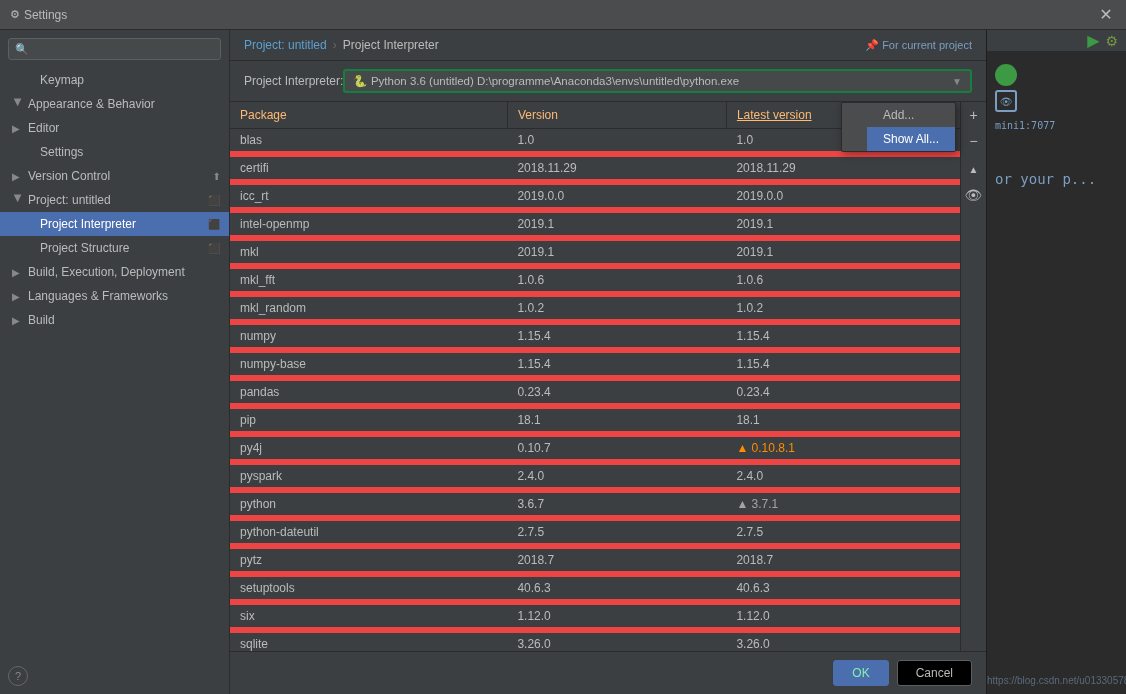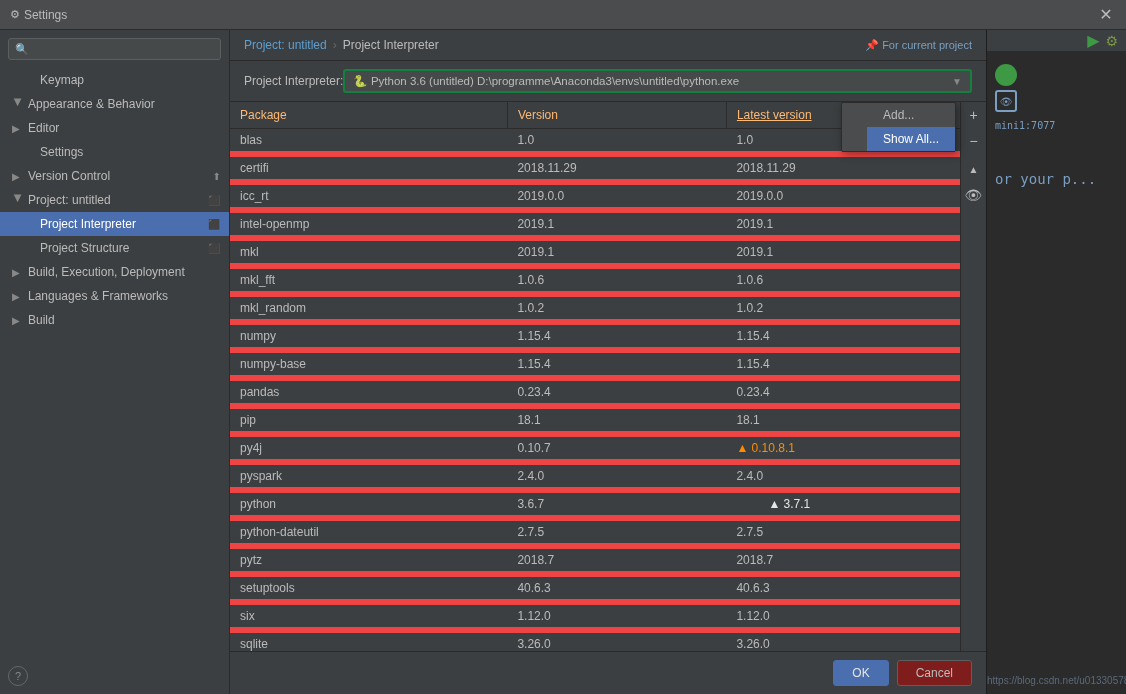--- a/index.html
+++ b/index.html
@@ -237,24 +237,24 @@
     .btn {
       padding: 5px 18px;
       border-radius: 3px;
       cursor: pointer;
       font-size: 12px;
       border: 1px solid;
     }
     .btn-primary {
       background: #4b6eaf;
       border-color: #4b6eaf;
-      color: #e5e5e5;
+      color: #86efac;
     }
     .btn-secondary {
-      background: #7f1d1d;
+      background: #000000;
       border-color: #5c5f60;
       color: #bbb;
     }
 
     
     .ide-right {
       width: 140px;
       background: #2b2b2b;
       border-left: 1px solid #1e1e1e;
       position: relative;
@@ -481,21 +481,21 @@
                 <td><span style="color:#ff8c00;">▲ 0.10.8.1</span></td>
               </tr>
               <tr>
                 <td>pyspark</td>
                 <td>2.4.0</td>
                 <td>2.4.0</td>
               </tr>
               <tr>
                 <td>python</td>
                 <td>3.6.7</td>
-                <td><span style="color:#e5e5e5;margin-left:32px;">▲ 3.7.1</span></td>
+                <td><span style="color:#a3a3a3;">▲ 3.7.1</span></td>
               </tr>
               <tr>
                 <td>python-dateutil</td>
                 <td>2.7.5</td>
                 <td>2.7.5</td>
               </tr>
               <tr>
                 <td>pytz</td>
                 <td>2018.7</td>
                 <td>2018.7</td>

